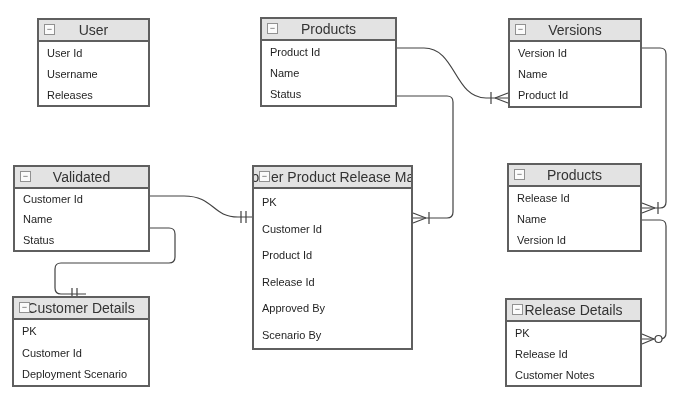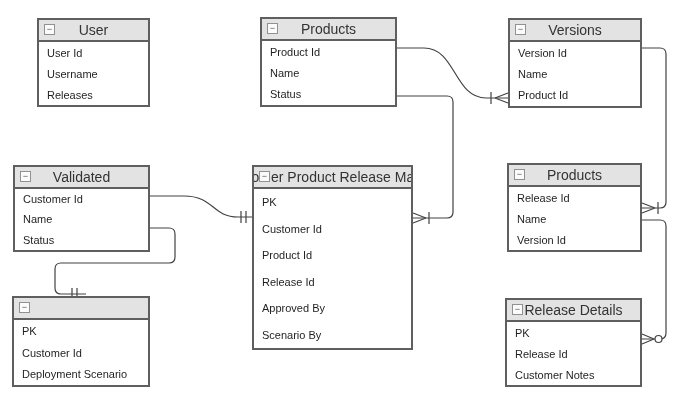--- a/index.html
+++ b/index.html
@@ -133,20 +133,21 @@
       </div>
       <div class="entity-body">
         <div class="entity-row">Release Id</div>
         <div class="entity-row">Name</div>
         <div class="entity-row">Version Id</div>
       </div>
     </div>
     <div class="entity" style="left: 12px; top: 296px; width: 138px; height: 91px;">
       <div class="entity-header">
         <span class="collapse-icon">−</span>
+        <span class="entity-title">Customer Details</span>
       </div>
       <div class="entity-body">
         <div class="entity-row">PK</div>
         <div class="entity-row">Customer Id</div>
         <div class="entity-row">Deployment Scenario</div>
       </div>
     </div>
     <div class="entity" style="left: 505px; top: 298px; width: 137px; height: 89px;">
       <div class="entity-header">
         <span class="collapse-icon">−</span>

